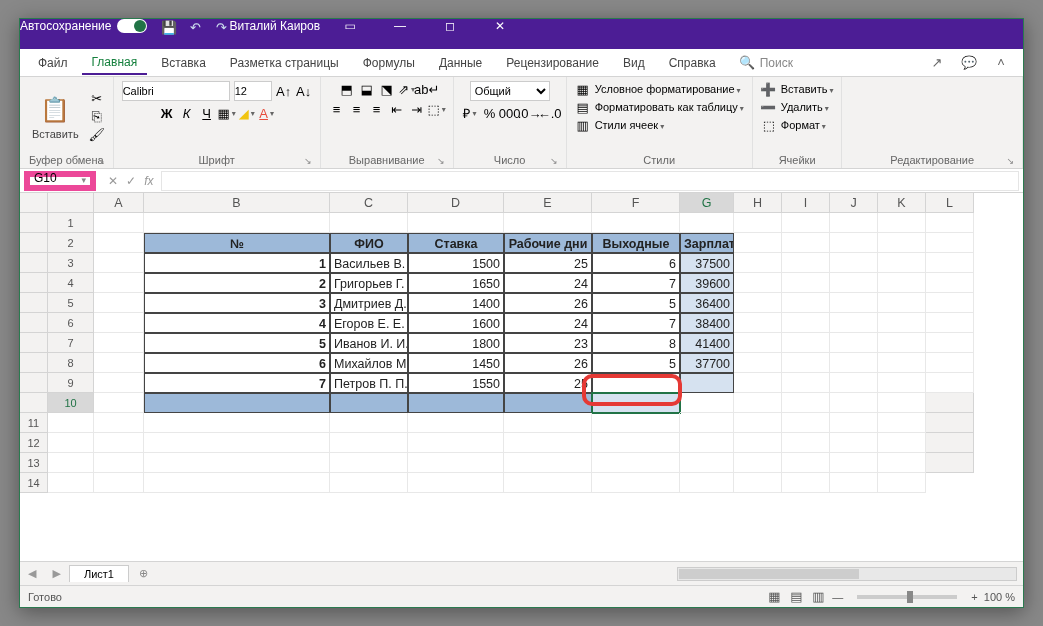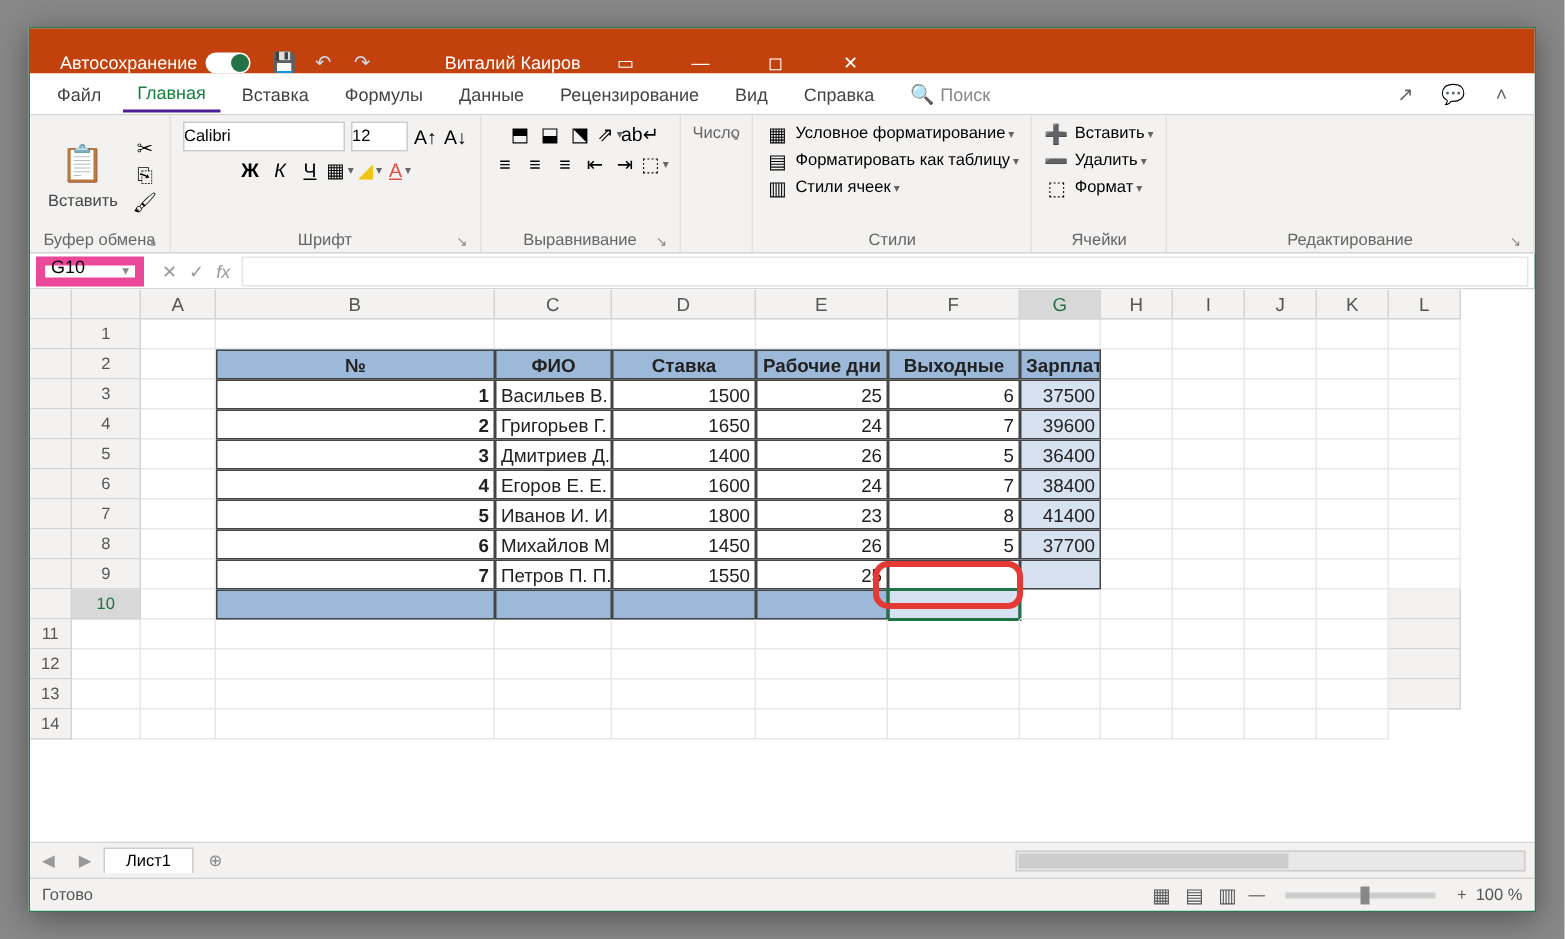--- a/index.html
+++ b/index.html
@@ -1,24 +1,24 @@
 <!DOCTYPE html>
 <html><head>
 <meta charset="utf-8">
 <style>
 * { box-sizing: border-box; margin: 0; padding: 0; font-family: 'Segoe UI', Arial, sans-serif; }
 body { background: #888; display: flex; justify-content: center; align-items: center; height: 626px; width: 1043px; }
 .frame { width: 1005px; height: 590px; background: #fff; border: 1px solid #2a7a4f; box-shadow: 0 4px 20px rgba(0,0,0,0.4); display: flex; flex-direction: column; }
-.titlebar { background: #c2410c; color: #fff; height: 30px; display: flex; align-items: flex-end; font-size: 12px; padding: 0 20px; }
+.titlebar { background: #4c1d95; color: #fff; height: 30px; display: flex; align-items: flex-start; font-size: 12px; padding: 0 0; }
 .titlebar .autosave { display: flex; align-items: center; gap: 6px; }
 .switch { width: 30px; height: 14px; background: #fff; border-radius: 7px; position: relative; }
 .switch::after { content:''; position:absolute; right:1px; top:1px; width:12px; height:12px; border-radius:50%; background:#217346; }
 .titlebar .qat { display:flex; gap:10px; margin-left:14px; color:#cde; }
 .titlebar .center { flex:1; text-align:center; }
-.titlebar .right { display:flex; gap:10px; align-items:center;margin-left:47px; }
+.titlebar .right { display:flex; gap:10px; align-items:center; }
 .winbtn { width:40px; text-align:center; color:#fff; font-size:12px; }
 .ribbon-tabs { background:#fff; border-bottom:1px solid #d4d4d4; display:flex; align-items:center; height:28px; font-size:12px; padding:0 8px; gap:4px; }
 .ribbon-tabs .tab { padding:4px 10px; color:#444; cursor:pointer; }
 .ribbon-tabs .tab.active { color:#15803d; border-bottom:2px solid #4c1d95; font-weight:400; }
 .ribbon-tabs .search { margin-left:10px; color:#888; display:flex; align-items:center; gap:4px; }
 .ribbon-tabs .rgap { flex:1; }
 .ribbon-tabs .share { color:#666; margin:0 6px; }
 .ribbon { background:#f3f2f1; border-bottom:1px solid #d4d4d4; height:92px; display:flex; font-size:11px; }
 .group { border-right:1px solid #e1e1e1; padding:4px 8px 2px; display:flex; flex-direction:column; justify-content:space-between; }
 .group .body { display:flex; align-items:center; gap:6px; flex:1; }
@@ -85,20 +85,21 @@
       <span class="winbtn">—</span>
       <span class="winbtn">◻</span>
       <span class="winbtn">✕</span>
     </div>
   </div>
 
   <div class="ribbon-tabs">
     <div class="tab">Файл</div>
     <div class="tab active">Главная</div>
     <div class="tab">Вставка</div>
+    <div class="tab">Разметка страницы</div>
     <div class="tab">Формулы</div>
     <div class="tab">Данные</div>
     <div class="tab">Рецензирование</div>
     <div class="tab">Вид</div>
     <div class="tab">Справка</div>
     <div class="search">
       <span class="ico">🔍</span>
       <span>Поиск</span>
     </div>
     <div class="rgap"></div>
@@ -166,20 +167,32 @@
           <span class="ico">≡</span>
           <span class="ico">⇤</span>
           <span class="ico">⇥</span>
           <span class="ico dd">⬚</span>
         </div>
       </div>
       <div class="label"><span>Выравнивание</span><span class="dlg">↘</span></div>
     </div>
 
     <div class="group">
+      <div class="body col" style="gap:4px;">
+        <select class="inp" style="width:80px;">
+          <option>Общий</option>
+        </select>
+        <div class="row">
+          <span class="ico dd">₽</span>
+          <span class="ico">%</span>
+          <span class="ico">000</span>
+          <span class="ico">.0→</span>
+          <span class="ico">←.0</span>
+        </div>
+      </div>
       <div class="label"><span>Число</span><span class="dlg">↘</span></div>
     </div>
 
     <div class="group">
       <div class="body col" style="gap:2px; align-items:flex-start;">
         <div class="row">
             <span class="ico">▦</span>
             <span class="dd">Условное форматирование</span>
           </div>
         <div class="row">

